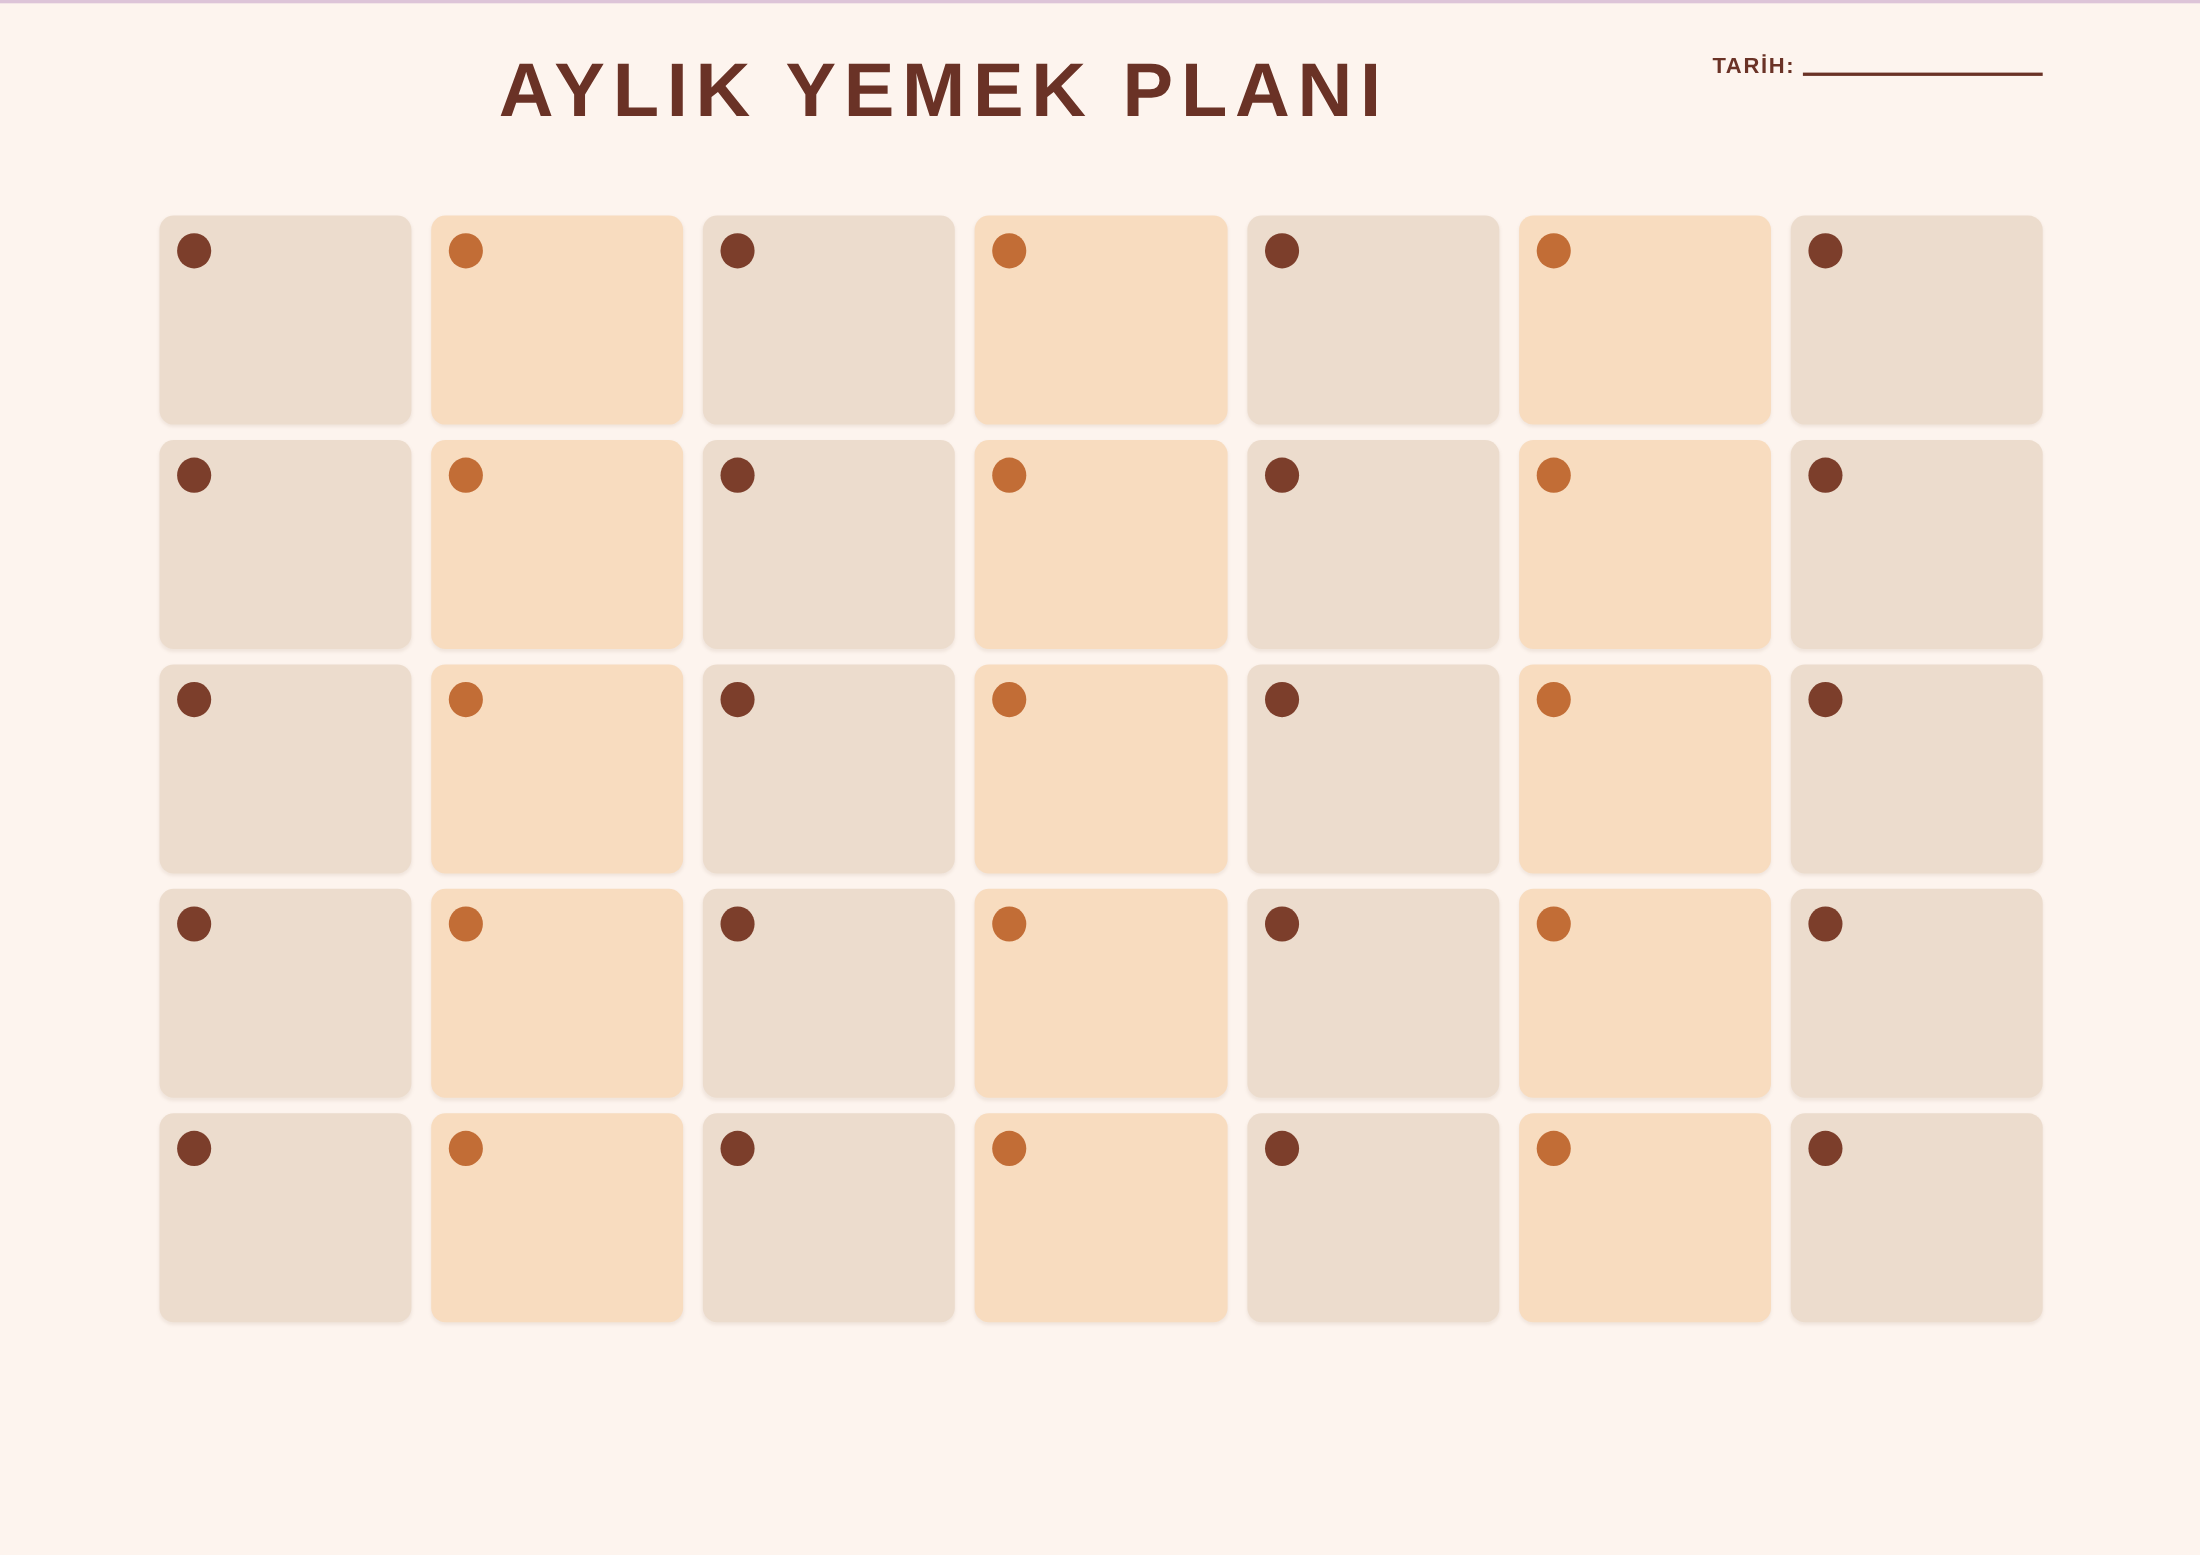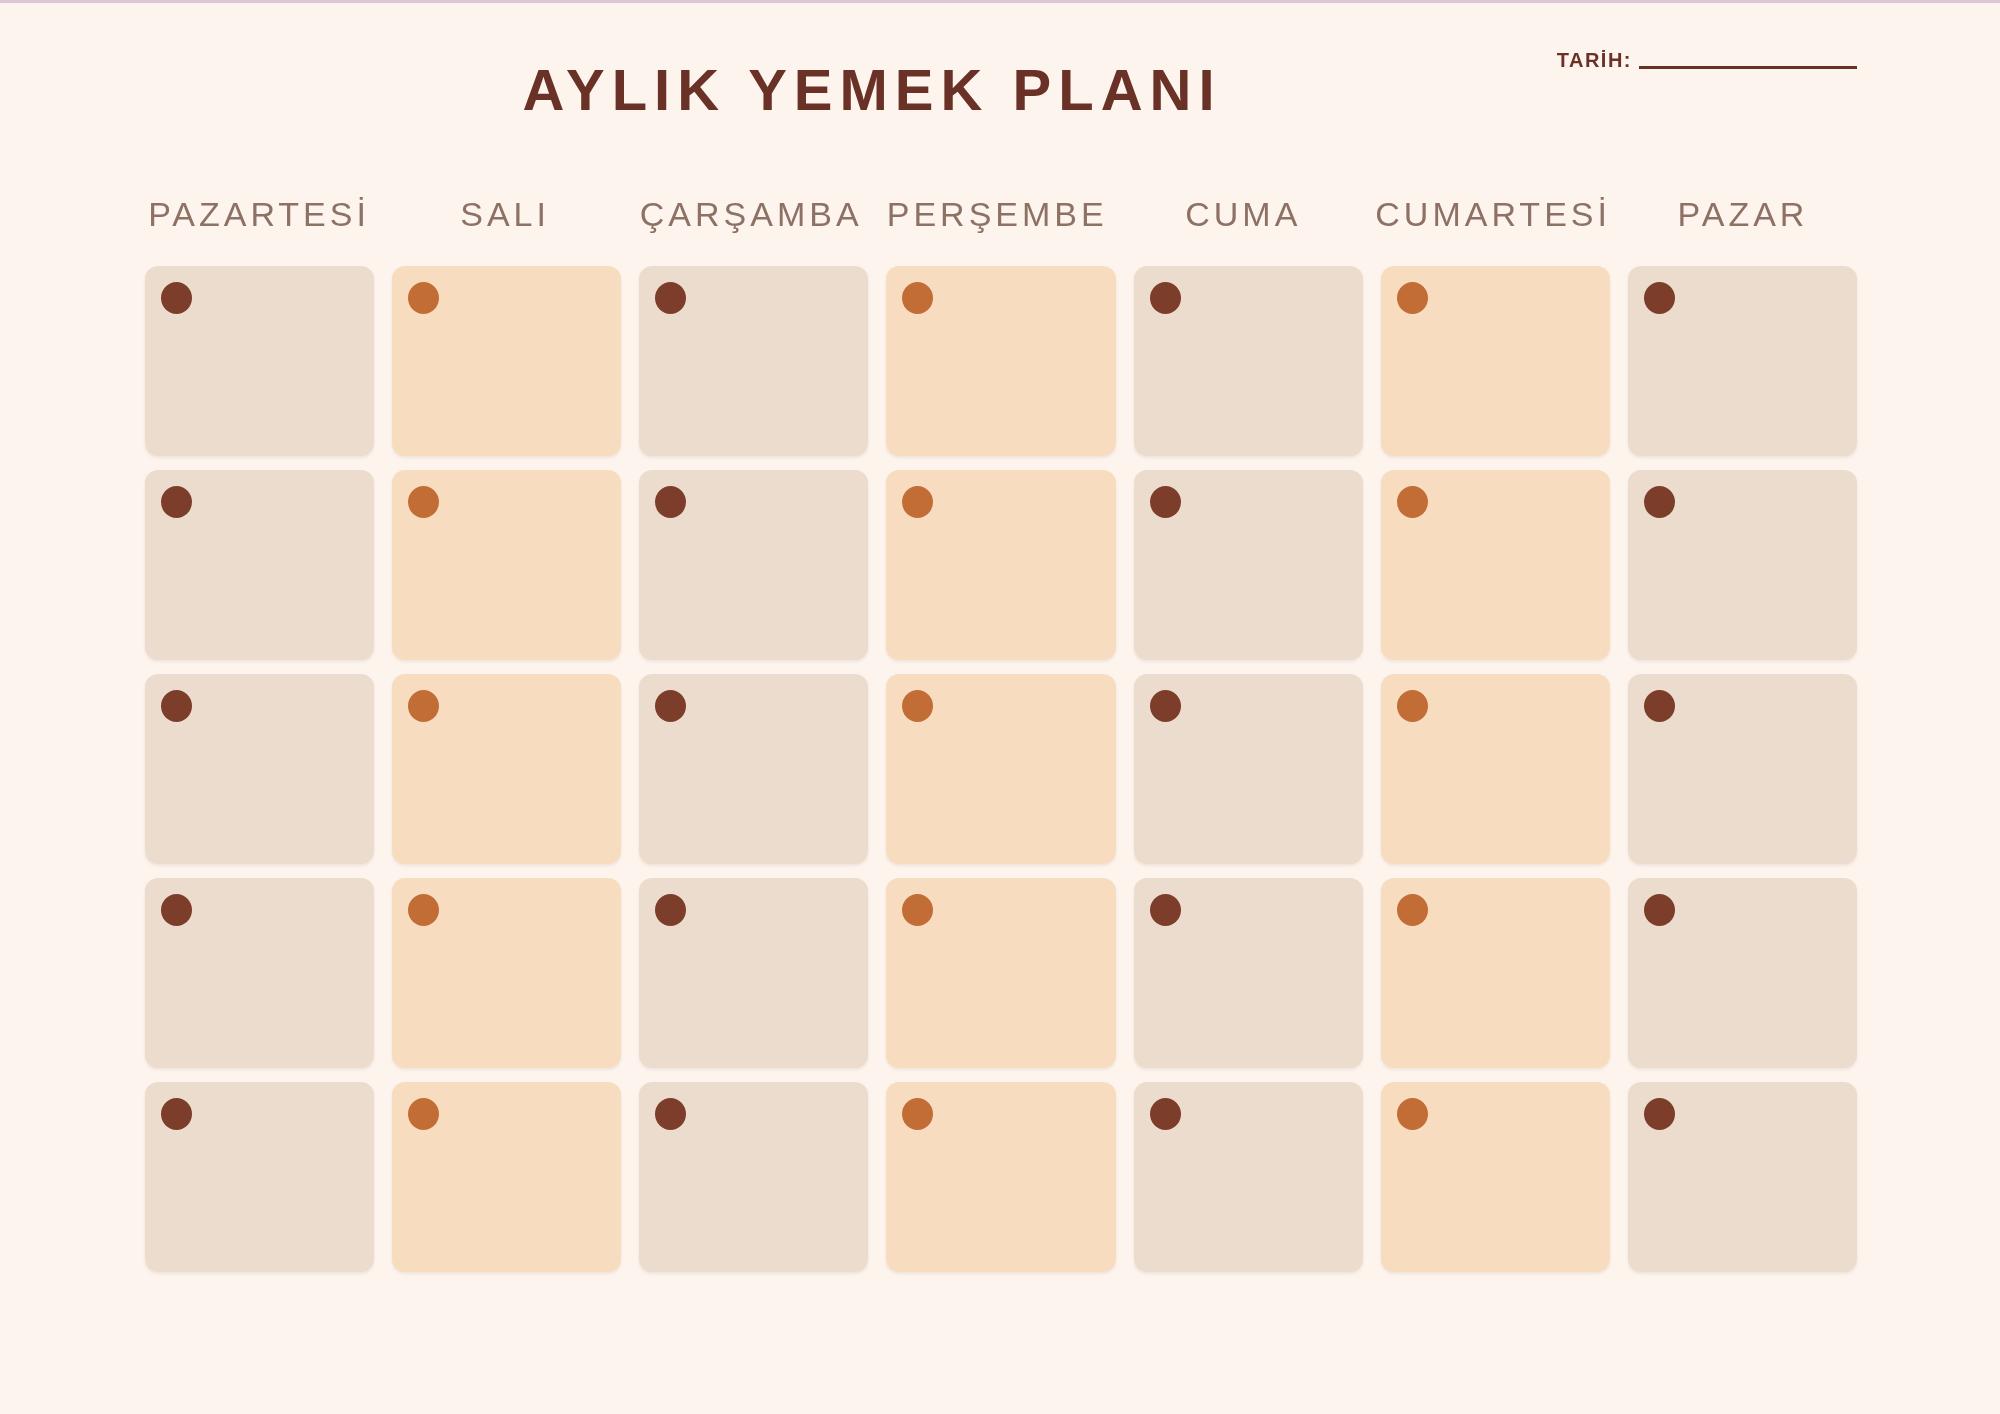--- a/index.html
+++ b/index.html
@@ -9,22 +9,22 @@
     background: var(--bg, #fdf4ee);
     font-family: "Liberation Sans", sans-serif;
   }
   .top-strip {
     position: absolute; left: 0; top: 0;
     width: 2000px; height: 3px;
     background: var(--strip, #ddc4d8);
   }
   .title {
     position: absolute; left: 0; top: 42px; width: 1712px;
-    margin: 16px; text-align: center;
-    font-size: 58px; font-weight: 700; letter-spacing: 7px;
+    margin: 2px; text-align: center;
+    font-size: 69px; font-weight: 700; letter-spacing: 7px;
     color: var(--title, #6a3226); line-height: 1.1;
   }
   .date-field {
     position: absolute; top: 50px; right: 143px;
     display: flex; align-items: flex-end;
   }
   .date-label {
     font-size: 20px; font-weight: 700; letter-spacing: 1.5px;
     color: var(--title, #6a3226); line-height: 1;
   }
@@ -68,29 +68,20 @@
 <div class="top-strip"></div>
 
 <h1 class="title">AYLIK YEMEK PLANI</h1>
 
 <div class="date-field">
   <span class="date-label">TARİH:</span>
   <span class="date-line"></span>
 </div>
 
 <div class="grid">
-  <div class="weekdays">
-      <div class="weekday">PAZARTESİ</div>
-      <div class="weekday">SALI</div>
-      <div class="weekday">ÇARŞAMBA</div>
-      <div class="weekday">PERŞEMBE</div>
-      <div class="weekday">CUMA</div>
-      <div class="weekday">CUMARTESİ</div>
-      <div class="weekday">PAZAR</div>
-    </div>
   <div class="cells">
       <div class="cell odd">
         <span class="dot"></span>
       </div>
       <div class="cell even">
         <span class="dot"></span>
       </div>
       <div class="cell odd">
         <span class="dot"></span>
       </div>

